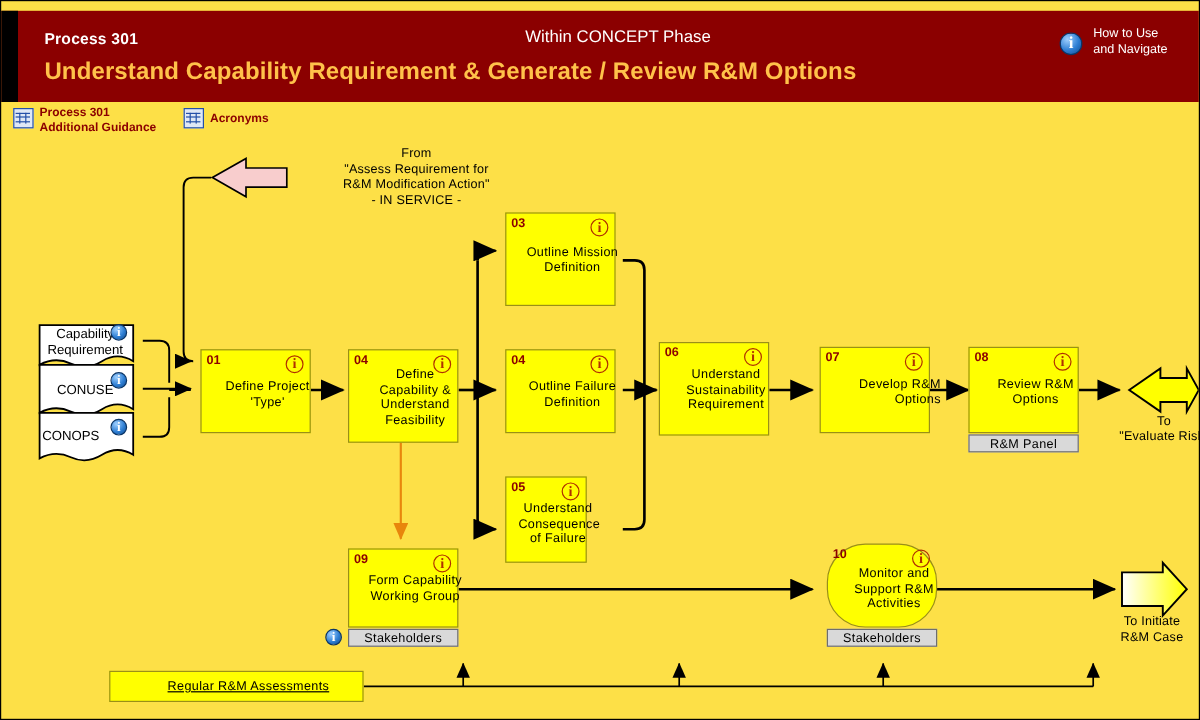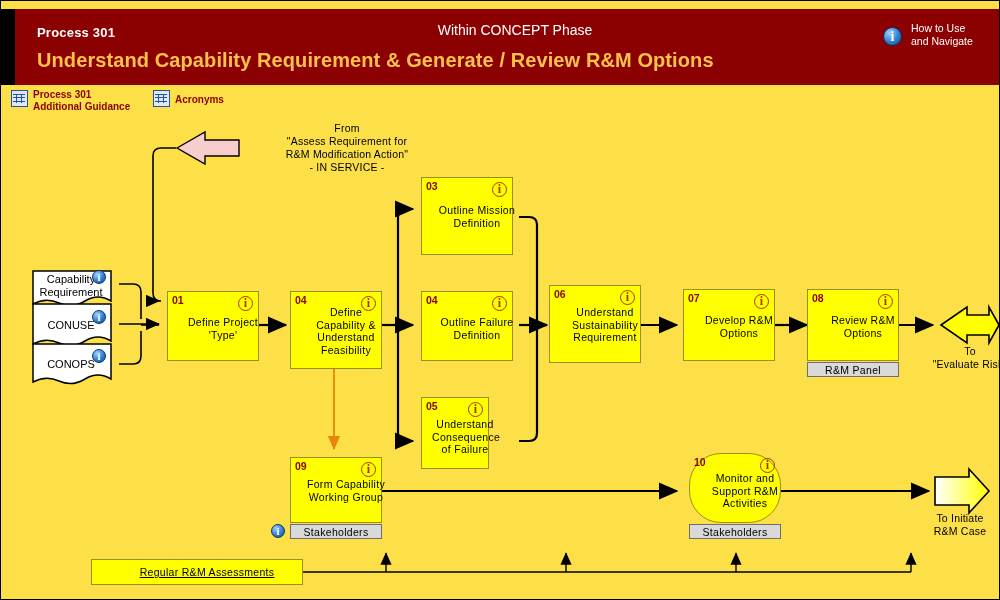--- a/index.html
+++ b/index.html
@@ -198,21 +198,21 @@
     <div>Capability</div>
     <div>Requirement</div>
   </div>
   <span class="iblue sm" style="position:absolute;left:91px;top:269px;"></span>
 
   <div class="doctext" style="left:24px;top:318px;width:92px;">
     <div>CONUSE</div>
   </div>
   <span class="iblue sm" style="position:absolute;left:91px;top:309px;"></span>
 
-  <div class="doctext" style="left:24px;top:357px;width:92px;">
+  <div class="doctext" style="left:12px;top:357px;width:92px;">
     <div>CONOPS</div>
   </div>
   <span class="iblue sm" style="position:absolute;left:91px;top:348px;"></span>
 
   <div class="ftxt" style="left:226px;top:121px;width:240px;text-align:center;">
     <div>From</div>
     <div>"Assess Requirement for</div>
     <div>R&amp;M Modification Action"</div>
     <div>- IN SERVICE -</div>
   </div>
@@ -271,21 +271,21 @@
     <div class="ptext" style="top:20px;">
       <div>Understand</div>
       <div>Sustainability</div>
       <div>Requirement</div>
     </div>
   </div>
 
   <div class="pbox" style="left:682px;top:288px;width:92px;height:72px;">
     <span class="pnum">07</span>
     <span class="ired" style="right:5px;top:4px;"></span>
-    <div class="ptext" style="top:24px;">
+    <div class="ptext" style="top:24px;text-align:right;">
       <div>Develop R&amp;M</div>
       <div>Options</div>
     </div>
   </div>
 
   <div class="pbox" style="left:806px;top:288px;width:92px;height:72px;">
     <span class="pnum">08</span>
     <span class="ired" style="right:5px;top:4px;"></span>
     <div class="ptext" style="top:24px;">
       <div>Review R&amp;M</div>

